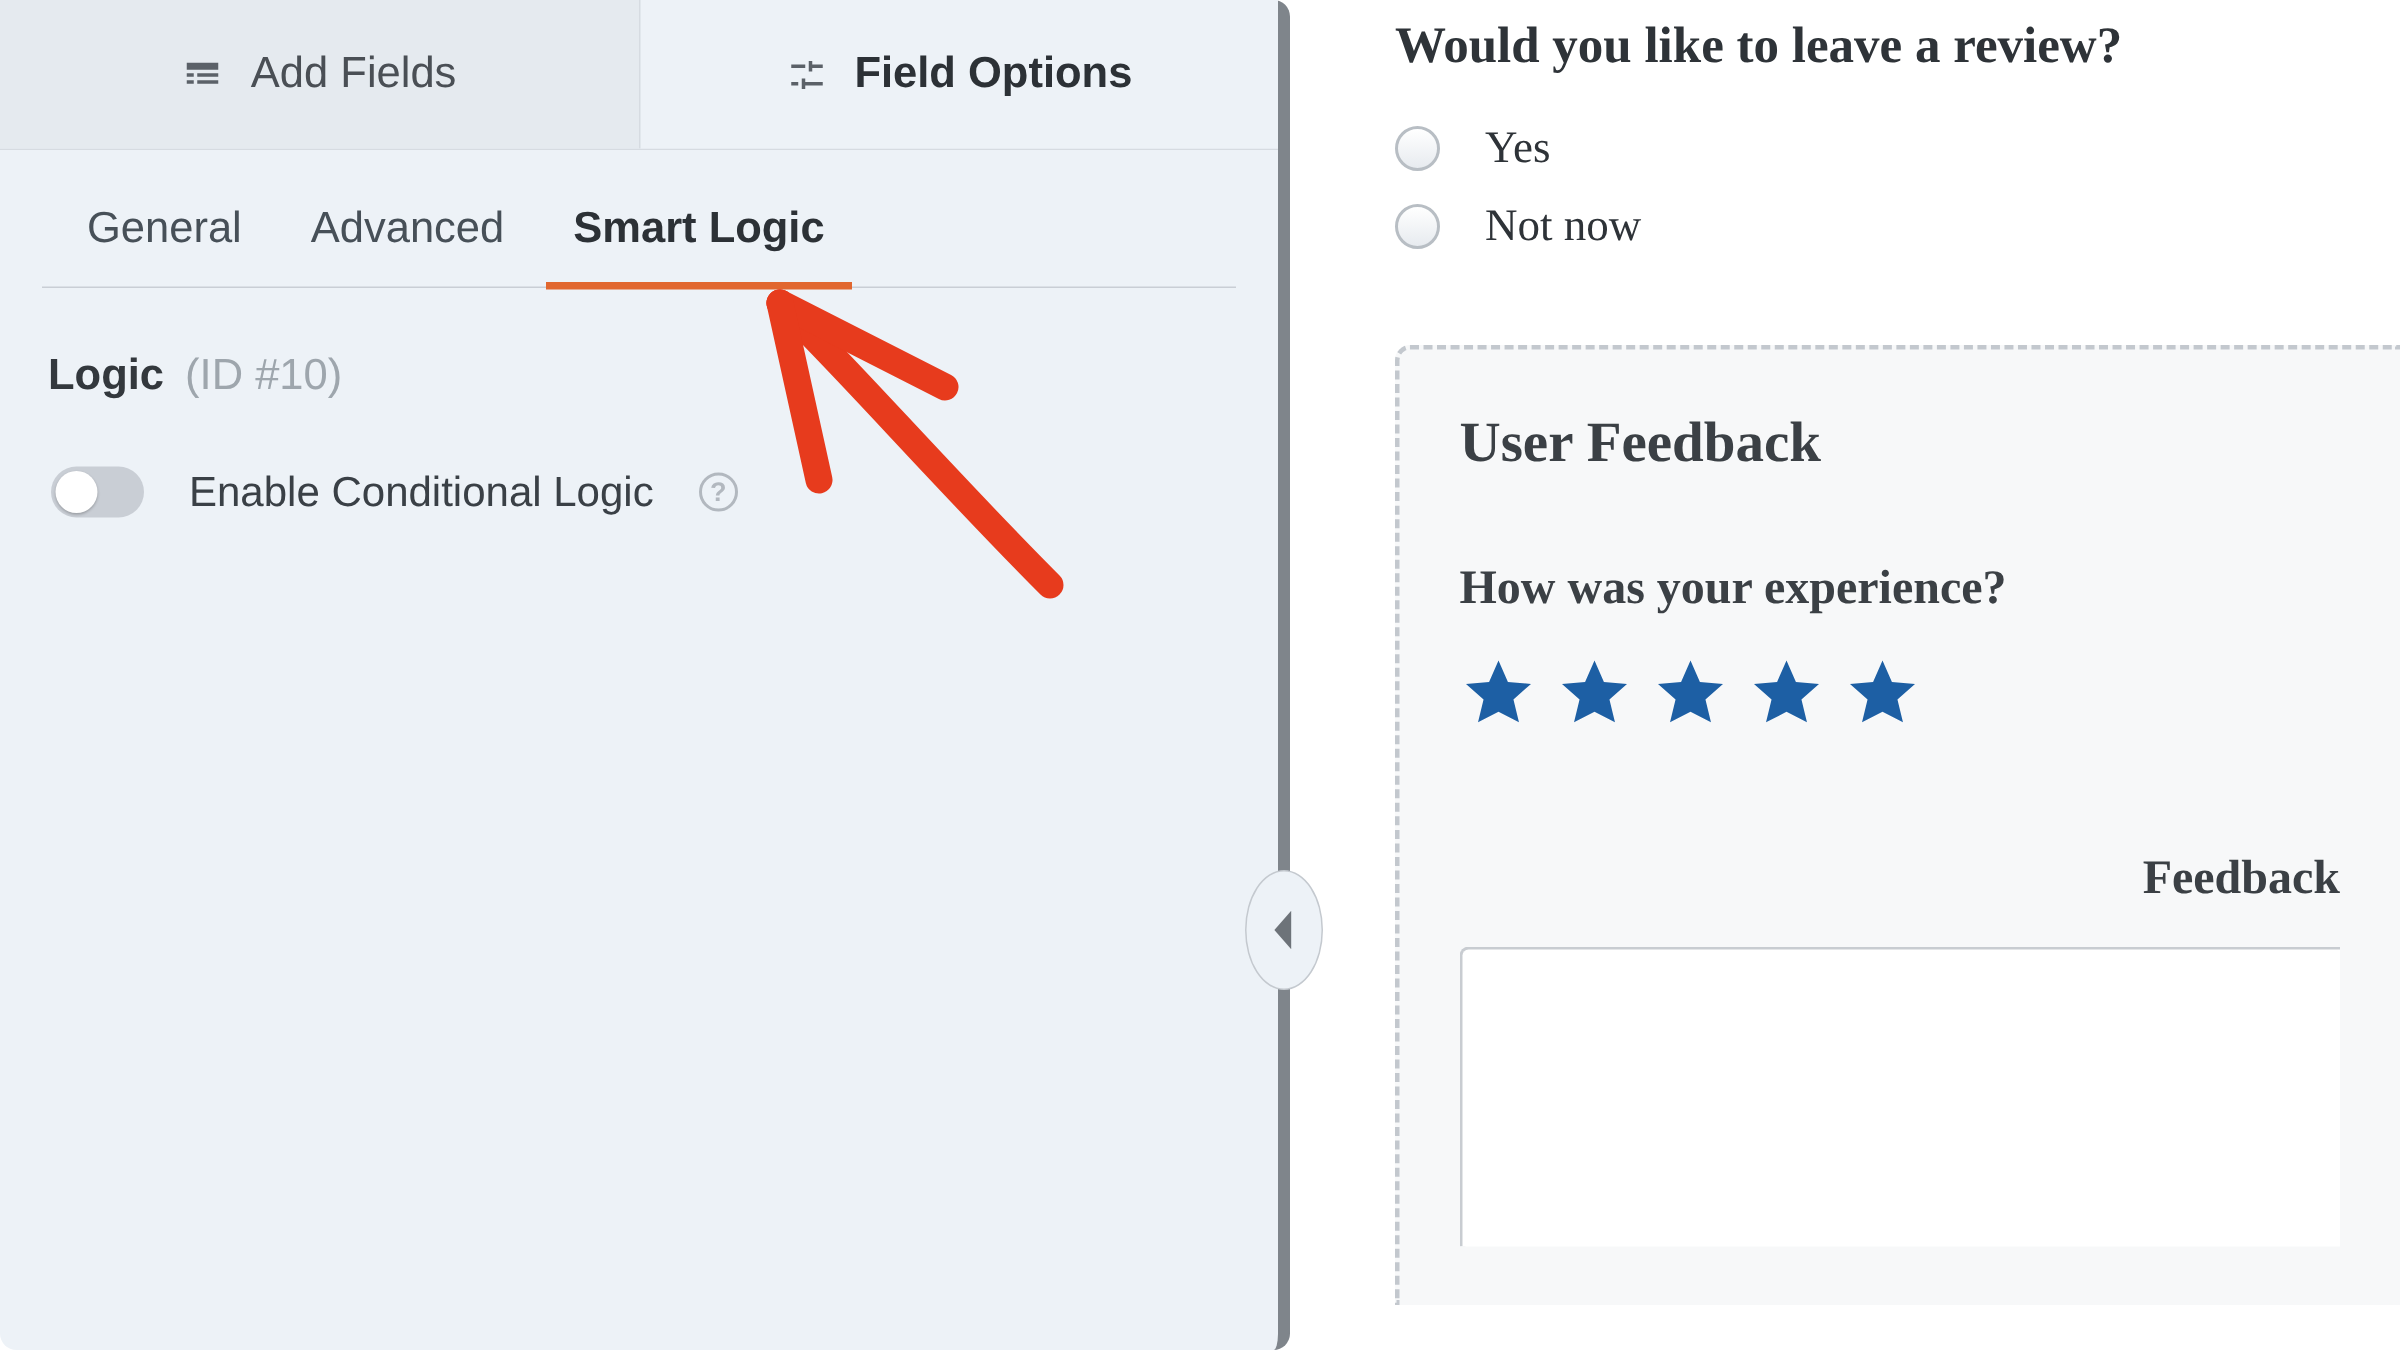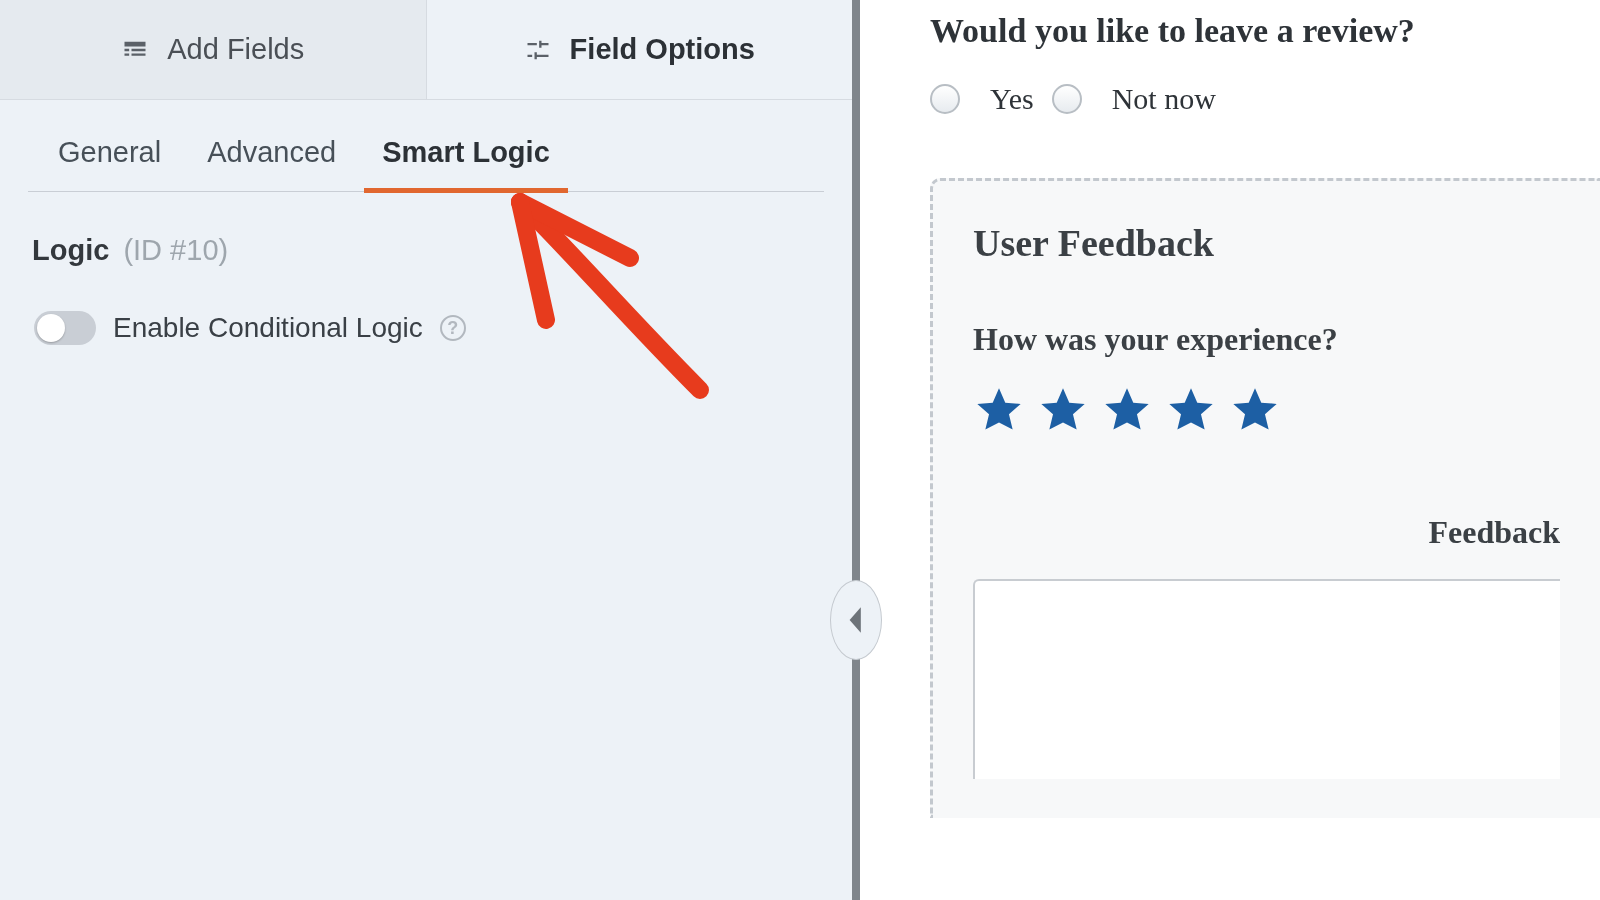--- a/index.html
+++ b/index.html
@@ -6,20 +6,21 @@
   html, body { width: 1600px; height: 900px; font-family: -apple-system, BlinkMacSystemFont, "Segoe UI", Helvetica, Arial, sans-serif; overflow: hidden; }
   .app { display: flex; width: 100%; height: 100%; }
 
   
   .sidebar {
     width: 860px;
     height: 100%;
     background: #edf2f7;
     border-right: 8px solid #7f858b;
     position: relative;
+    border-radius: 11px;
   }
   .tabs-top {
     display: flex;
     height: 100px;
     border-bottom: 1px solid #d6dbe1;
   }
   .tab-top {
     flex: 1;
     display: flex;
     align-items: center;
@@ -70,21 +71,21 @@
   .section-title {
     font-size: 29px;
     font-weight: 700;
     color: #33383d;
   }
   .section-title .muted { font-weight: 400; color: #9ea6ad; margin-left: 6px; }
 
   .toggle-row {
     display: flex;
     align-items: center;
-    gap: 17px;
+    gap: 30px;
     margin-top: 44px;
     padding-left: 2px;
   }
   .toggle {
     width: 62px; height: 34px;
     background: #c9ced5;
     border-radius: 999px;
     position: relative;
     cursor: pointer;
   }
@@ -131,21 +132,21 @@
   }
 
   
   .preview {
     flex: 1;
     background: #ffffff;
     padding: 12px 0 0 70px;
     font-family: Liberation Serif, serif;
   }
   .q-label { font-size: 34px; font-weight: 700; color: #2e3338; }
-  .radio-group { margin-top: 32px; display: flex; flex-direction: row; gap: 18px; }
+  .radio-group { margin-top: 32px; display: flex; flex-direction: column; gap: 18px; }
   .radio-item { display: flex; align-items: center; gap: 30px; }
   .radio-dot {
     width: 30px; height: 30px;
     border: 2px solid #b8bec4;
     border-radius: 50%;
     background: linear-gradient(#fff,#e7ebef);
     cursor: pointer;
   }
   .radio-text { font-size: 30px; color: #2e3338; }
 

